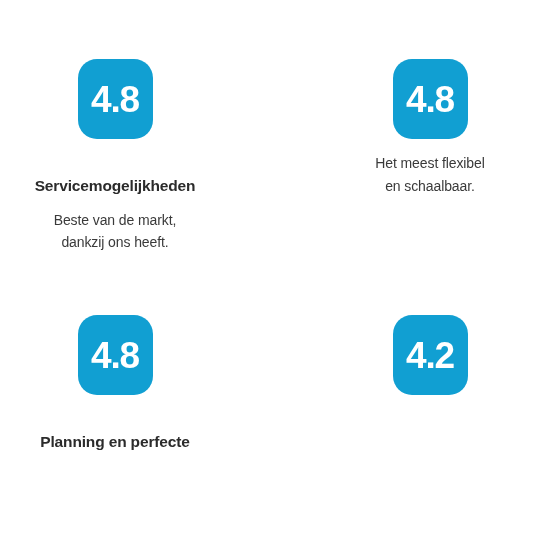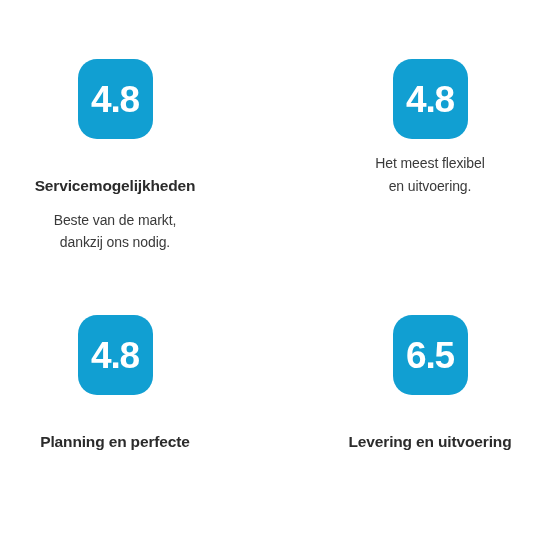--- a/index.html
+++ b/index.html
@@ -84,38 +84,37 @@
 <body>
 
 <div id="rating-grid">
 
   <div class="rating-card col-left">
     <div class="score-badge">
       <span class="score-value">4.8</span>
     </div>
     <div class="card-heading">Servicemogelijkheden</div>
     <div class="card-description">Beste van de markt,
-dankzij ons nodig.</div>
+dankzij ons heeft.</div>
   </div>
 
   <div class="rating-card col-right">
     <div class="score-badge">
       <span class="score-value">4.8</span>
     </div>
     <div class="card-description">Het meest flexibel
-en uitvoering.</div>
+en schaalbaar.</div>
   </div>
 
   <div class="rating-card col-left">
     <div class="score-badge">
       <span class="score-value">4.8</span>
     </div>
     <div class="card-heading">Planning en perfecte</div>
   </div>
 
   <div class="rating-card col-right">
     <div class="score-badge">
-      <span class="score-value">6.5</span>
+      <span class="score-value">4.2</span>
     </div>
-    <div class="card-heading">Levering en uitvoering</div>
   </div>
 
 </div>
 
 </body></html>

